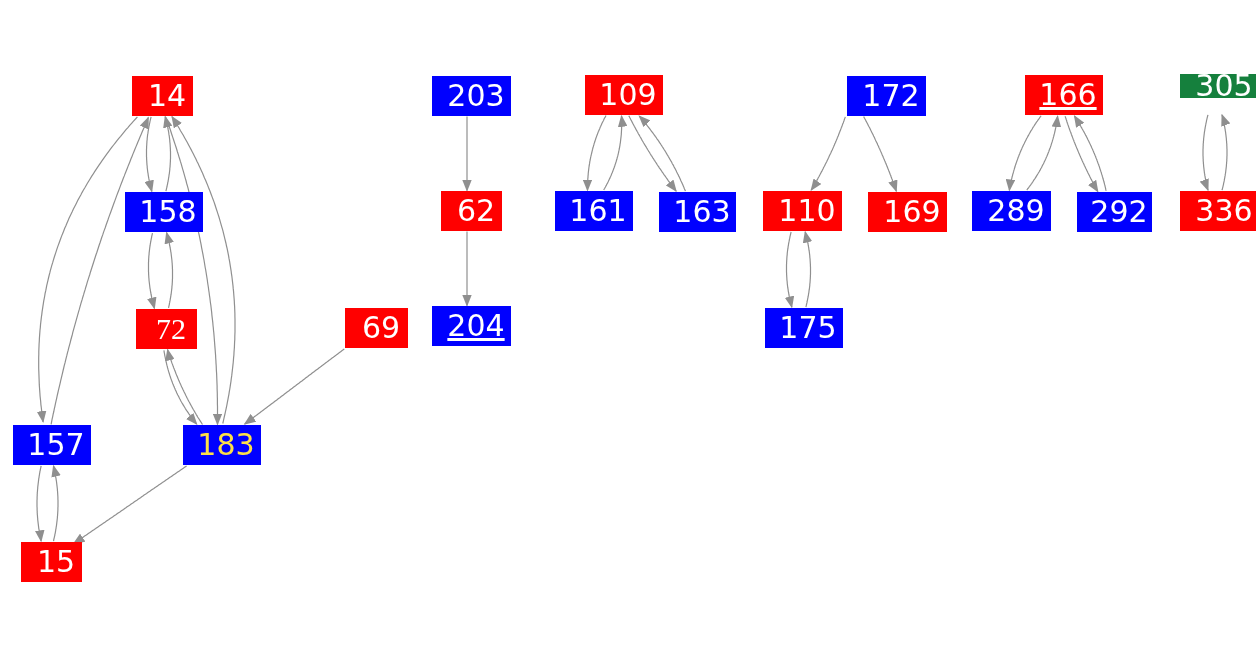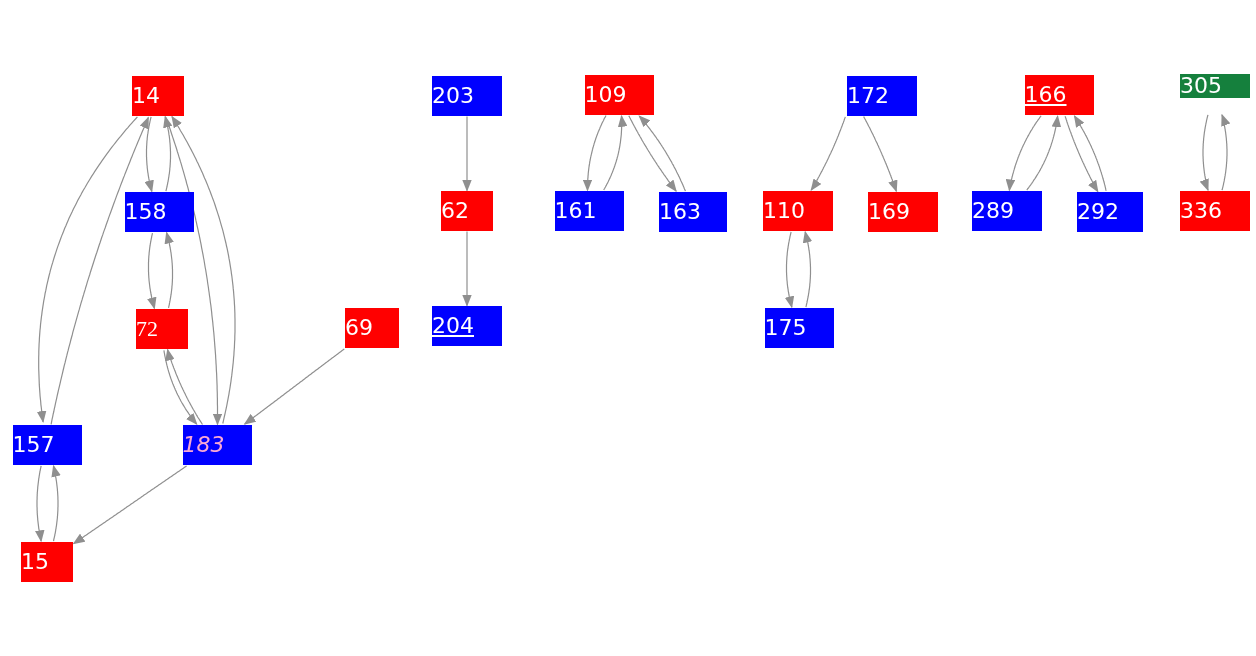--- a/index.html
+++ b/index.html
@@ -1,21 +1,21 @@
 <!DOCTYPE html>
 <html><head>
 <meta charset="utf-8">
 <style>
   html,body{margin:0;padding:0;background:#ffffff;}
   .stage{position:relative;width:1256px;height:656px;background:#ffffff;overflow:hidden;
          font-family:"DejaVu Sans","Liberation Sans",sans-serif;}
   .stage svg{position:absolute;left:0;top:0;}
   #node-layer{position:absolute;left:0;top:0;width:100%;height:100%;}
-  .node{position:absolute;display:flex;align-items:center;justify-content:flex-start;
-        color:#ffffff;font-size:22px;line-height:1;user-select:none;}
+  .node{position:absolute;display:flex;align-items:center;justify-content:center;
+        color:#ffffff;font-size:30px;line-height:1;user-select:none;padding-left:9px;}
 </style>
 </head>
 <body>
 
 <div class="stage">
   <svg id="edge-layer" width="1256" height="656" viewBox="0 0 1256 656">
     <defs>
       <marker id="arrow" viewBox="0 0 10 8" refX="9" refY="4" markerWidth="10" markerHeight="8" orient="auto">
         <path d="M0,0 L10,4 L0,8 Z" fill="#8f8f8f"></path>
       </marker>
@@ -59,21 +59,21 @@
       </div>
       <div class="node" style="left: 124.5px; top: 192px; width: 69px; height: 40px; background: rgb(0, 0, 255); color: rgb(255, 255, 255);">
         <span>158</span>
       </div>
       <div class="node" style="left: 136px; top: 309px; width: 52px; height: 40px; background: rgb(255, 0, 0); color: rgb(255, 255, 255); font-family: Liberation Serif, serif;">
         <span>72</span>
       </div>
       <div class="node" style="left: 12.5px; top: 425px; width: 69px; height: 40px; background: rgb(0, 0, 255); color: rgb(255, 255, 255);">
         <span>157</span>
       </div>
-      <div class="node" style="left: 182.5px; top: 425px; width: 69px; height: 40px; background: rgb(0, 0, 255); color: #f9a8d4; font-style: italic;">
+      <div class="node" style="left: 182.5px; top: 425px; width: 69px; height: 40px; background: rgb(0, 0, 255); color: #fde047;">
         <span>183</span>
       </div>
       <div class="node" style="left: 21px; top: 542px; width: 52px; height: 40px; background: rgb(255, 0, 0); color: rgb(255, 255, 255);">
         <span>15</span>
       </div>
       <div class="node" style="left: 345px; top: 308px; width: 54px; height: 40px; background: rgb(255, 0, 0); color: rgb(255, 255, 255);">
         <span>69</span>
       </div>
       <div class="node" style="left: 432px; top: 76px; width: 70px; height: 40px; background: rgb(0, 0, 255); color: rgb(255, 255, 255);">
         <span>203</span>

